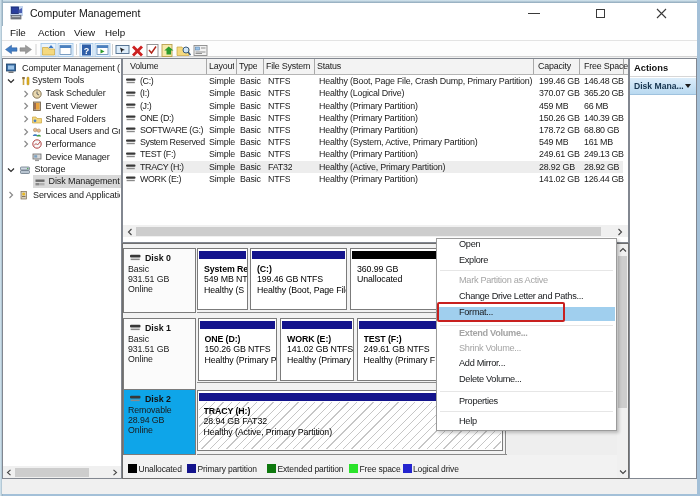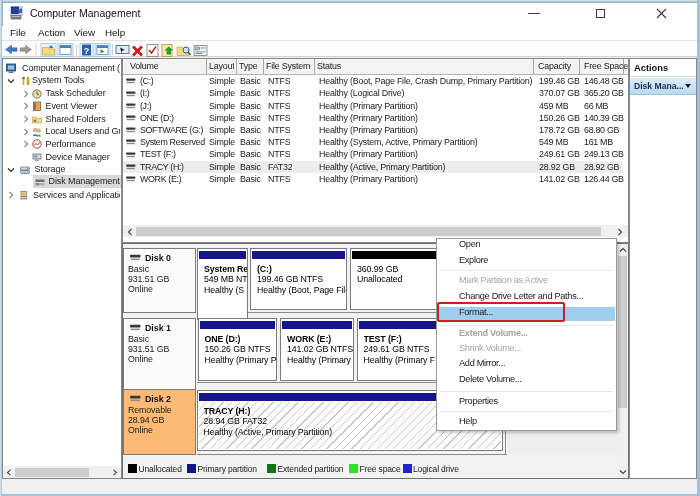--- a/index.html
+++ b/index.html
@@ -323,21 +323,21 @@
         <rect x="0" y="0.8" width="10.5" height="2.6" rx="1" fill="#383838"></rect>
         <rect x="0.7" y="4.6" width="9" height="1.5" fill="#8a8a8a"></rect>
       </svg>
       <div class="a b nw" style="left:21px;top:3.5px;font-size:8.8px;color:#111;">Disk 0</div>
       <div class="a" style="left:4px;top:14.5px;font-size:8.8px;letter-spacing:-0.1px;line-height:10.4px;color:#1a1a1a;">
         <div class="nw">Basic</div>
         <div class="nw">931.51 GB</div>
         <div class="nw">Online</div>
       </div>
     </div>
-    <div class="bx" style="left:197px;top:248px;width:51px;height:72px;">
+    <div class="bx" style="left:197px;top:248px;width:51px;height:62px;">
       <div class="bar" style="background:#14148c;"></div>
       <div class="ptxt" style="top:15px;">
         <div class="b nw">System Re</div>
         <div class=" nw">549 MB NT</div>
         <div class=" nw">Healthy (S</div>
       </div>
     </div>
     <div class="bx" style="left:250px;top:248px;width:97px;height:62px;">
       <div class="bar" style="background:#14148c;"></div>
       <div class="ptxt" style="top:15px;">
@@ -382,21 +382,21 @@
       </div>
     </div>
     <div class="bx" style="left:356.5px;top:318px;width:259.5px;height:62.5px;">
       <div class="bar" style="background:#14148c;"></div>
       <div class="ptxt" style="top:15px;">
         <div class="b nw">TEST  (F:)</div>
         <div class=" nw">249.61 GB NTFS</div>
         <div class=" nw">Healthy (Primary F</div>
       </div>
     </div>
-    <div class="bx" style="left:123px;top:389px;width:73px;height:66px;background:#fdba74;">
+    <div class="bx" style="left:123px;top:389px;width:73px;height:66px;background:#0ea5e9;">
       <svg class="a" style="left:6px;top:5px;" width="12" height="8">
         <rect x="0" y="0.8" width="10.5" height="2.6" rx="1" fill="#383838"></rect>
         <rect x="0.7" y="4.6" width="9" height="1.5" fill="#8a8a8a"></rect>
       </svg>
       <div class="a b nw" style="left:21px;top:3.5px;font-size:8.8px;color:#111;">Disk 2</div>
       <div class="a" style="left:4px;top:14.5px;font-size:8.8px;letter-spacing:-0.1px;line-height:10.4px;color:#1a1a1a;">
         <div class="nw">Removable</div>
         <div class="nw">28.94 GB</div>
         <div class="nw">Online</div>
       </div>

